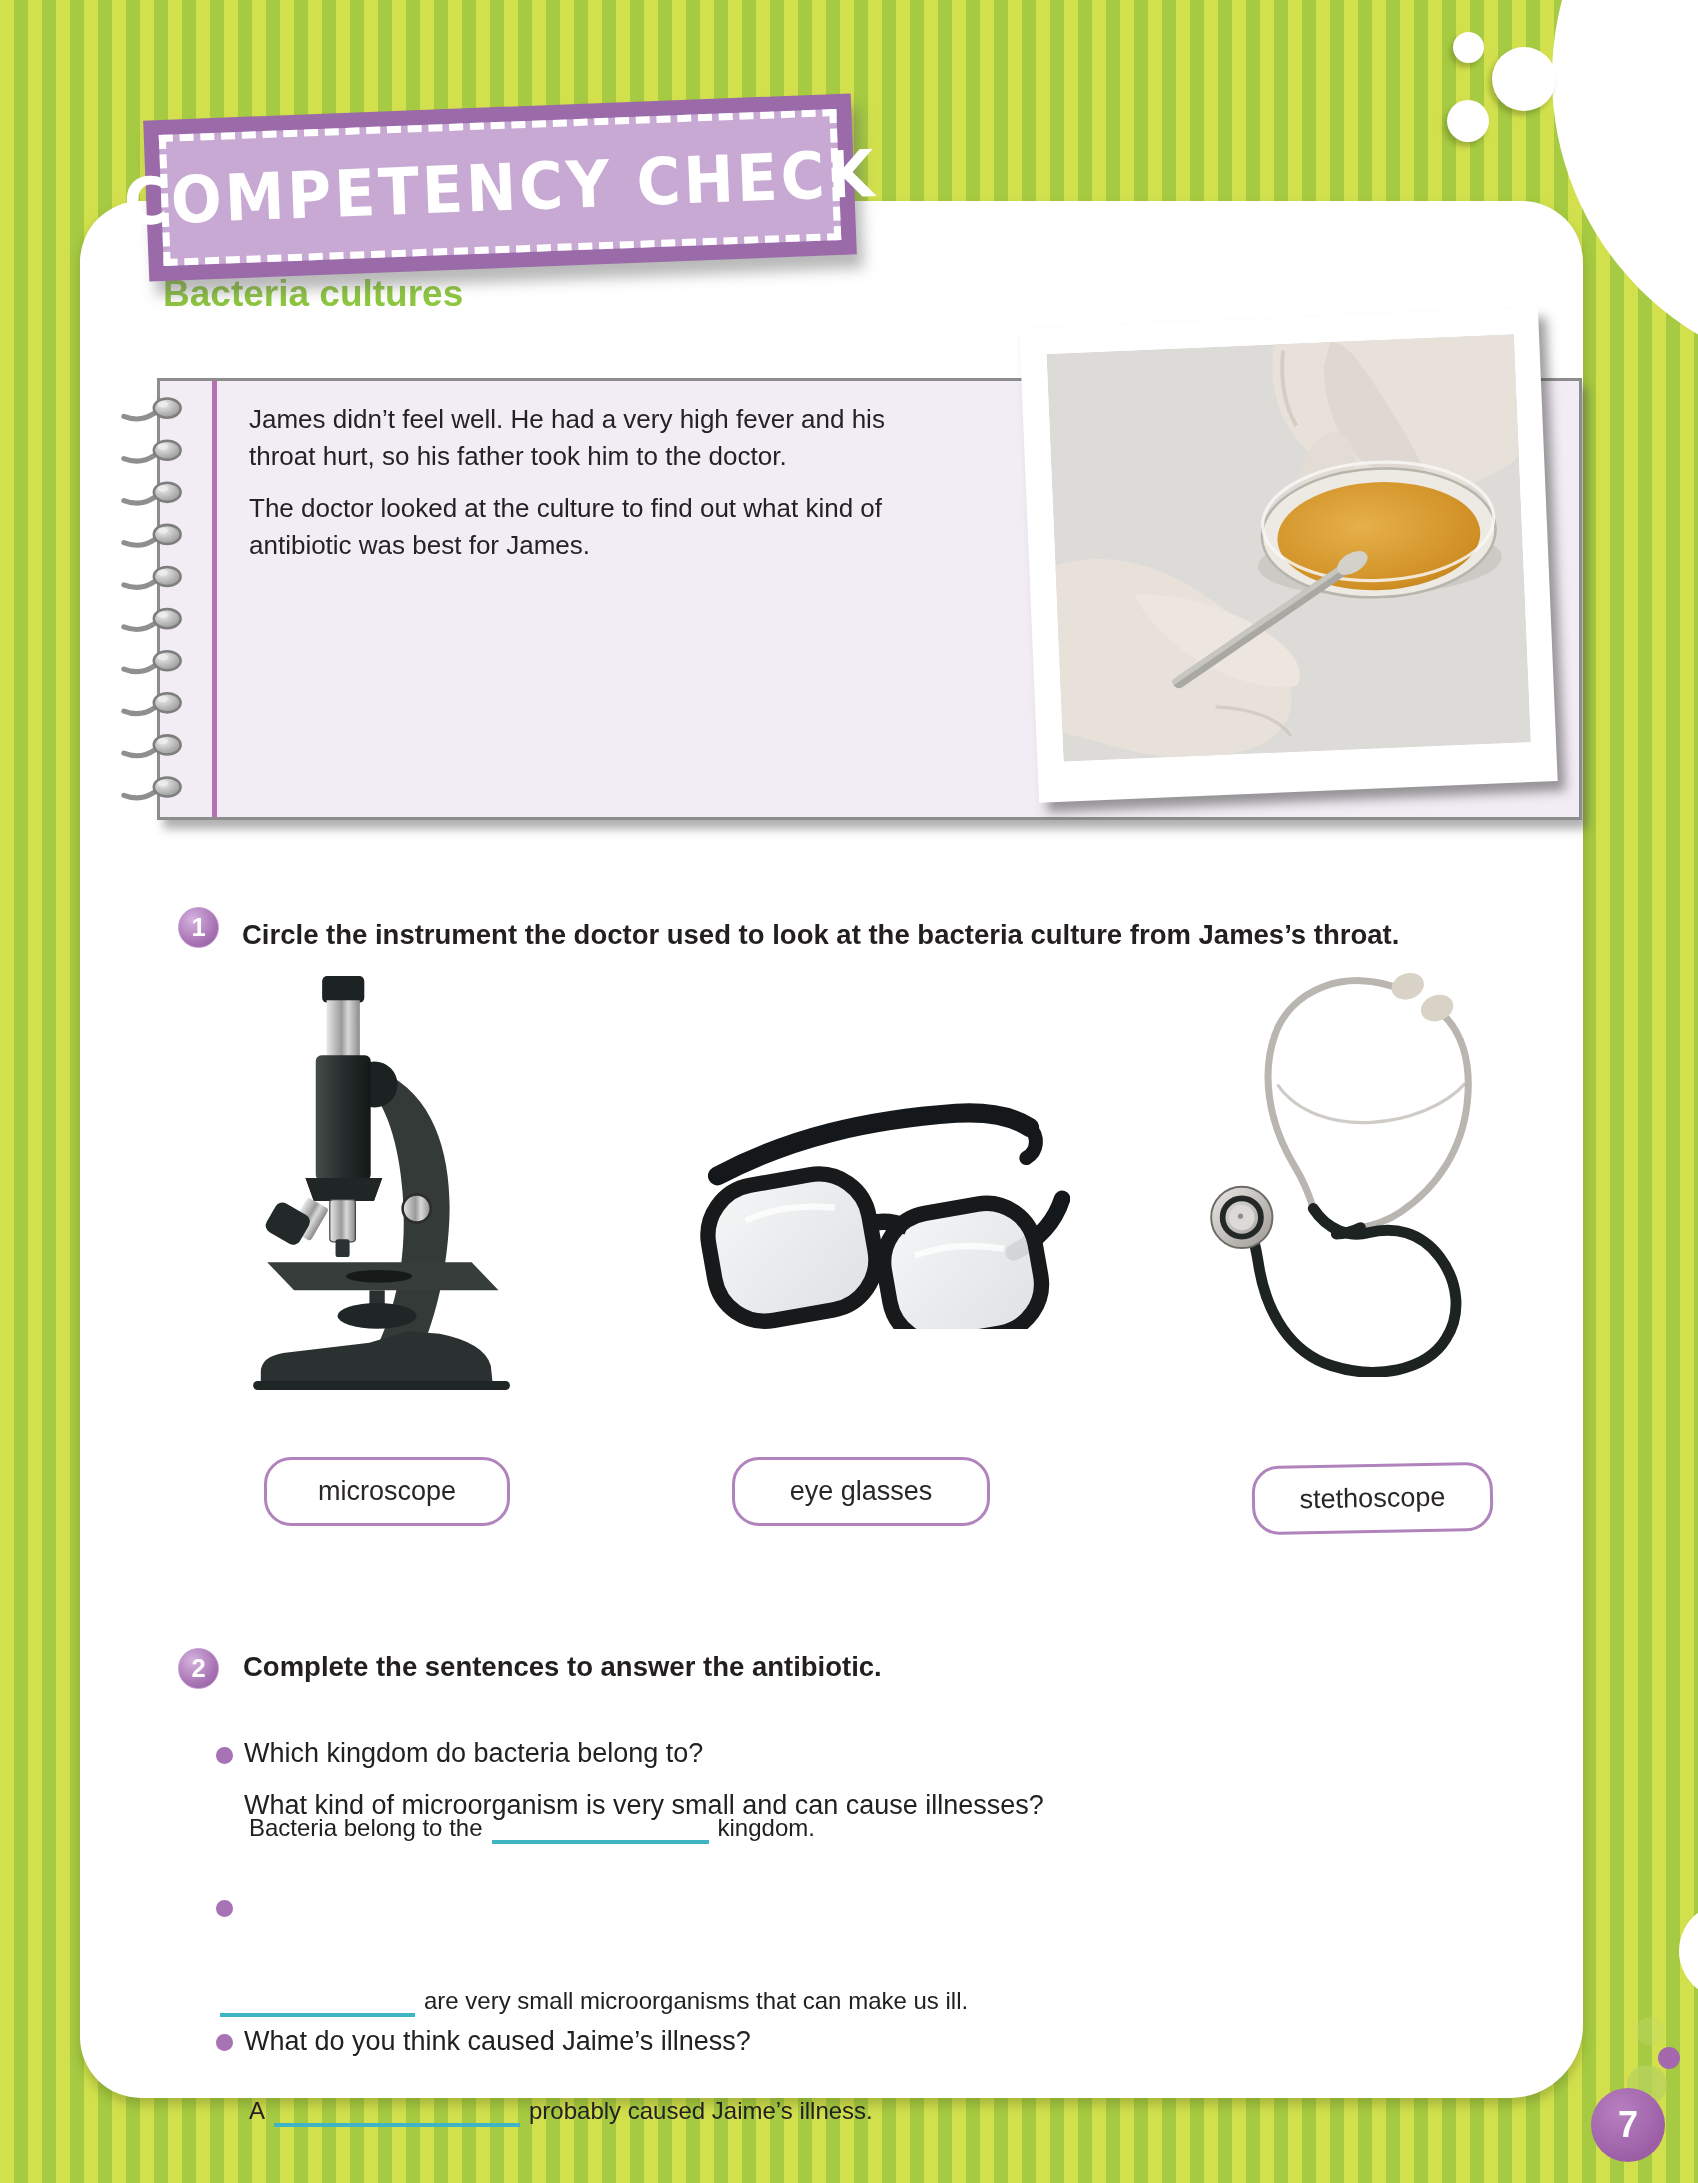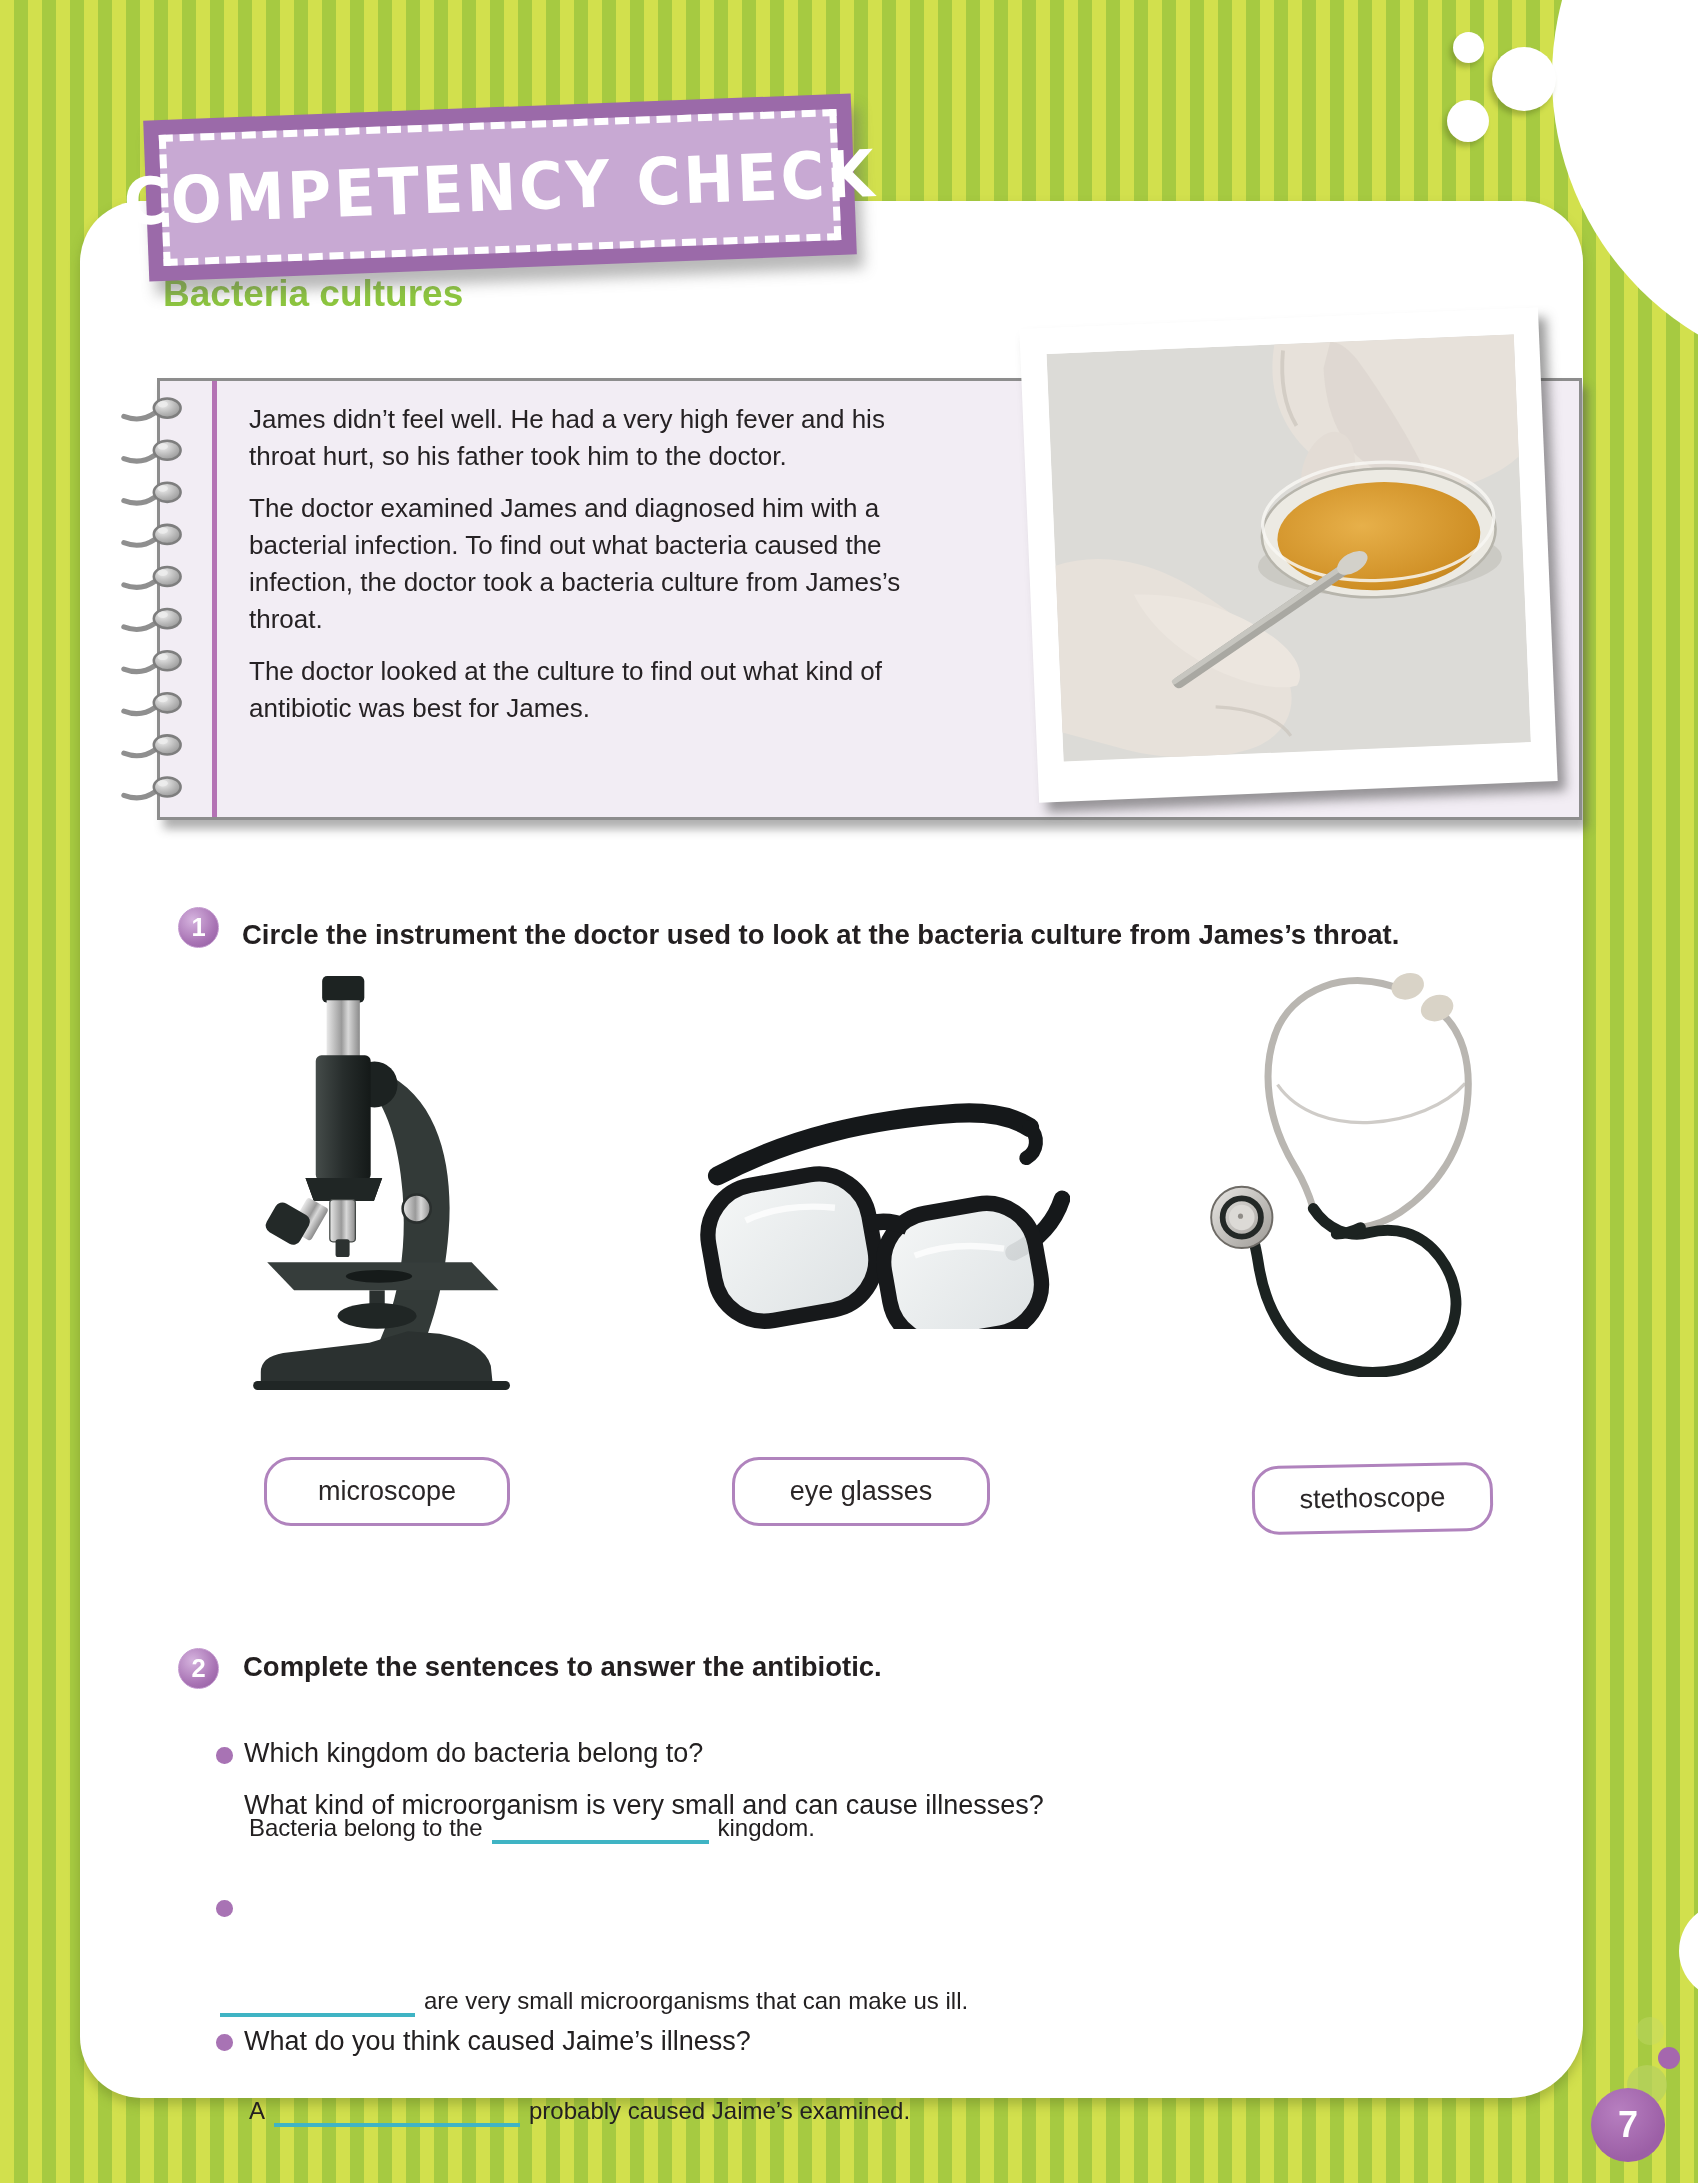--- a/index.html
+++ b/index.html
@@ -131,21 +131,20 @@
     <use href="#ring" y="198"></use>
       <use href="#ring" y="264"></use>
       <use href="#ring" y="330"></use>
     <use href="#ring" y="396"></use>
       <use href="#ring" y="462"></use>
       <use href="#ring" y="528"></use>
     <use href="#ring" y="594"></use>
   </svg>
   <div class="abs story-text">
     <p>James didn’t feel well. He had a very high fever and his throat hurt, so his father took him to the doctor.</p>
-    <p>The doctor examined James and diagnosed him with a bacterial infection. To find out what bacteria caused the infection, the doctor took a bacteria culture from James’s throat.</p>
     <p>The doctor looked at the culture to find out what kind of antibiotic was best for James.</p>
   </div>
 
   <div class="abs photo">
     <svg viewBox="0 0 728 636">
       <defs>
         <radialGradient id="agar" cx="0.42" cy="0.4" r="0.85">
           <stop offset="0" stop-color="#e7b04a"></stop>
             <stop offset="0.68" stop-color="#cf8f25"></stop>
             <stop offset="1" stop-color="#a86c12"></stop>
@@ -299,21 +298,21 @@
 
   <div class="abs dot" style="left:216px;top:1900px;"></div>
   <div class="abs bullet-q" style="left:244px;top:1790px;">What kind of microorganism is very small and can cause illnesses?</div>
   <div class="abs ans" style="left:220px;top:1985px;">
     <span></span><span class="blank first" style="width:195px;"></span><span>are very small microorganisms that can make us ill.</span>
   </div>
 
   <div class="abs dot" style="left:216px;top:2034px;"></div>
   <div class="abs bullet-q" style="left:244px;top:2026px;">What do you think caused Jaime’s illness?</div>
   <div class="abs ans" style="left:249px;top:2095px;">
-    <span>A</span><span class="blank" style="width:246px;"></span><span>probably caused Jaime’s examined.</span>
+    <span>A</span><span class="blank" style="width:246px;"></span><span>probably caused Jaime’s illness.</span>
   </div>
 
   <div class="abs dot-green2"></div>
   <div class="abs dot-purple"></div>
   <div class="abs dot-green"></div>
   <div class="abs pagenum">7</div>
 
 </div>
 
 

